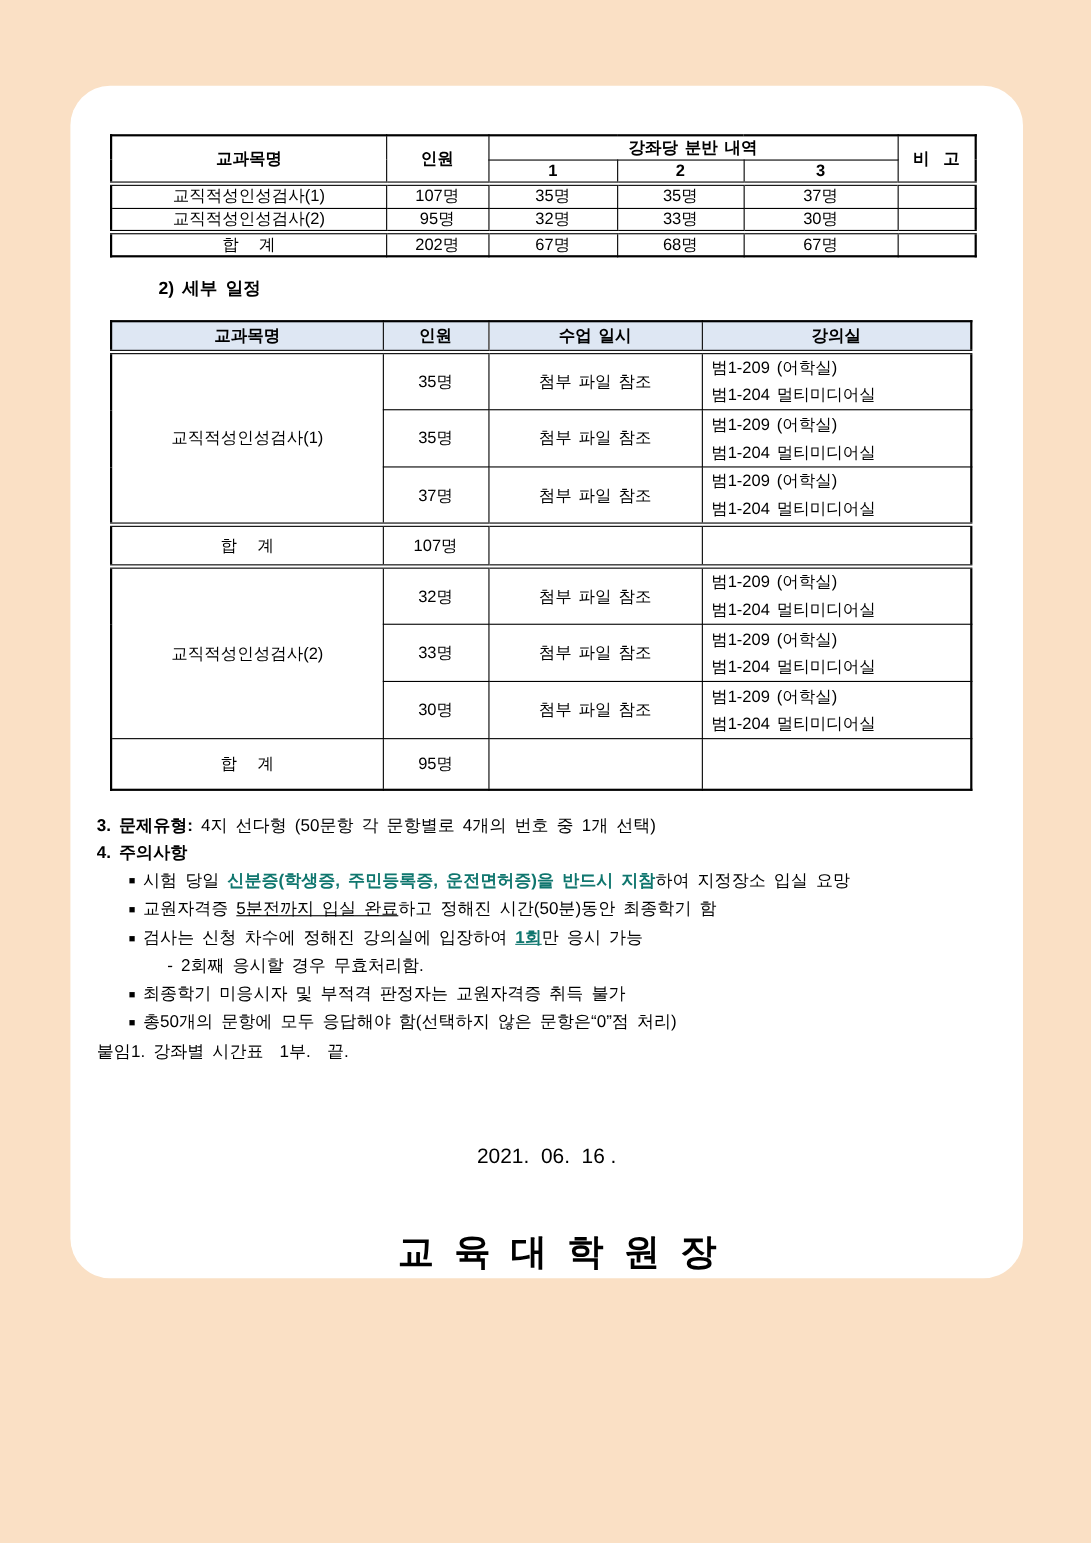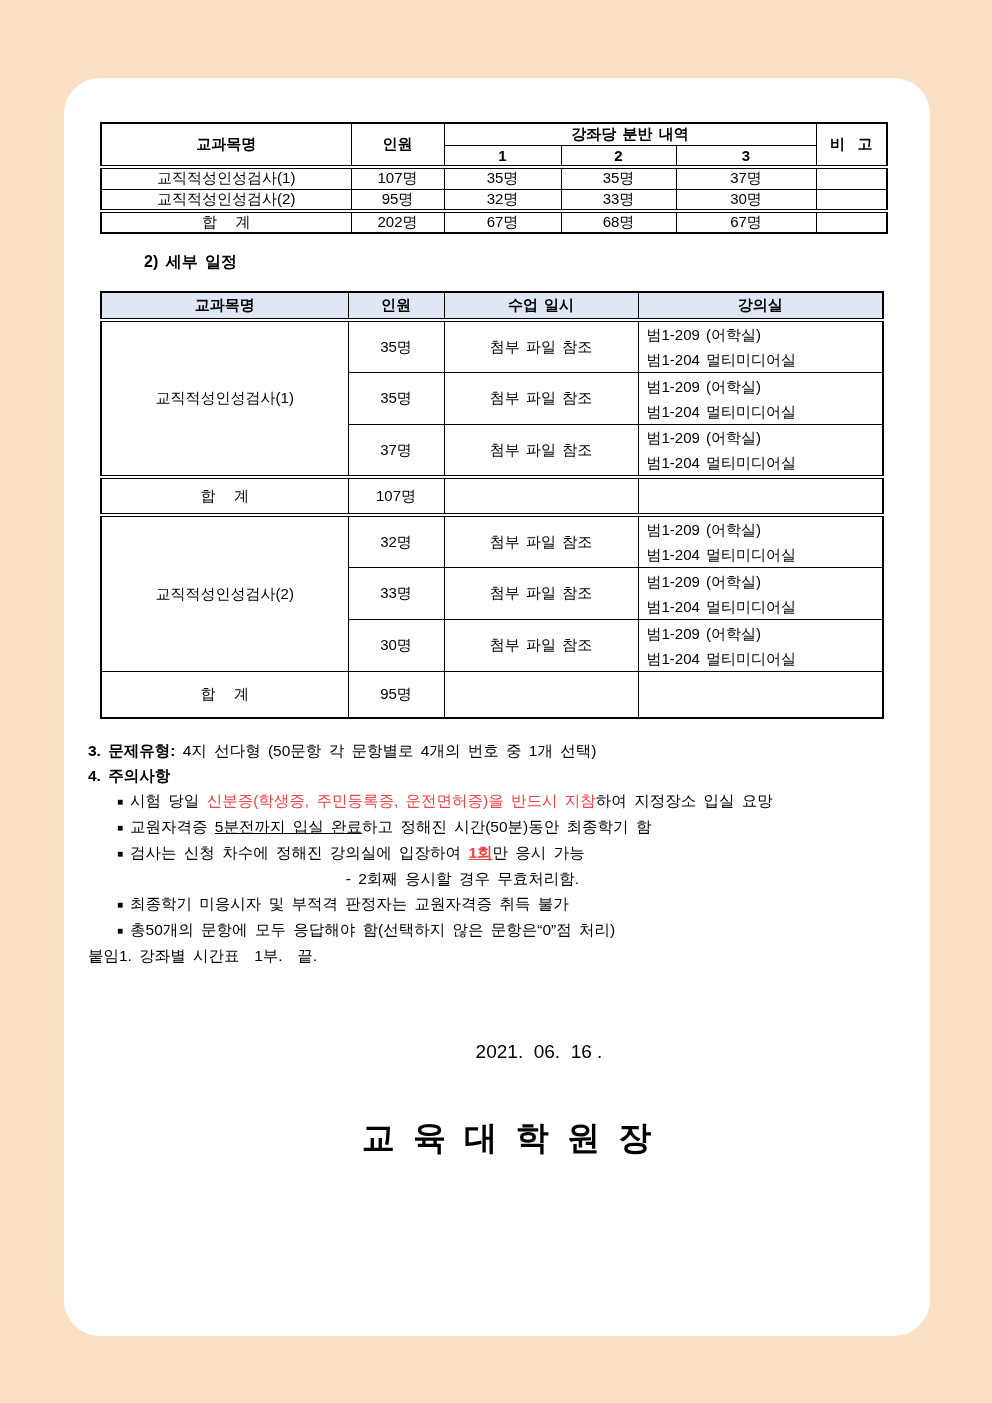--- a/index.html
+++ b/index.html
@@ -6,21 +6,21 @@
   html, body {
     width: 992px; height: 1403px;
     font-family: "Liberation Sans", "DejaVu Sans", sans-serif;
     color: #000;
   }
   body { background: #FAE0C5; position: relative; }
 
   .page-card {
     position: absolute;
     left: 64px; top: 78px;
-    width: 866px; height: 1258px;
+    width: 866px; height: 1084px;
     background: #FFFFFF;
     border-radius: 36px;
   }
 
   
   table {
     border-collapse: collapse;
     table-layout: fixed;
     font-size: 15px;
     word-spacing: 2px;
@@ -63,40 +63,40 @@
     text-align: left; padding-left: 8px; line-height: 25px;
   }
 
   
   .text-block {
     position: absolute; left: 24px; top: 660px;
     font-size: 15.5px; line-height: 25px;
     word-spacing: 3px; white-space: nowrap;
   }
   .bold { font-weight: bold; }
-  .red { color: #ef4444; }
+  .red { color: #0f766e; font-weight: bold; }
   .ul { text-decoration: underline; text-align: center; }
   .bullet-line { padding-left: 29px; }
-  .sub-line { padding-left: 64px; text-align: center; }
+  .sub-line { padding-left: 64px; }
   .bullet-sq {
     display: inline-block;
     font-size: 10px;
     vertical-align: 1px;
     margin-right: 7px;
   }
 
   .attachment-line {
     position: absolute; left: 24px; top: 868px;
     font-size: 15.5px; word-spacing: 3px; white-space: pre;
   }
 
   .doc-date {
     position: absolute; left: 0; top: 963px;
     width: 100%; text-align: center;
-    font-size: 19px; white-space: pre; margin-left: 42px;
+    font-size: 19px; white-space: pre;
   }
   .doc-signature {
     position: absolute; left: 0; top: 1038px;
     width: 100%; text-align: center;
     font-size: 33px; font-weight: bold; white-space: pre; padding-left: 19px;
   }
 </style>
 </head>
 <body>
 

